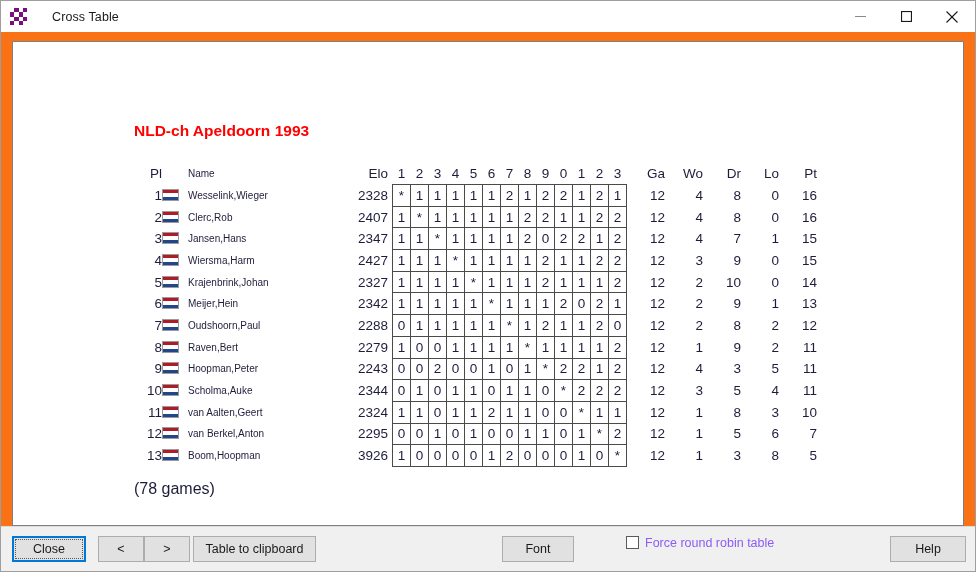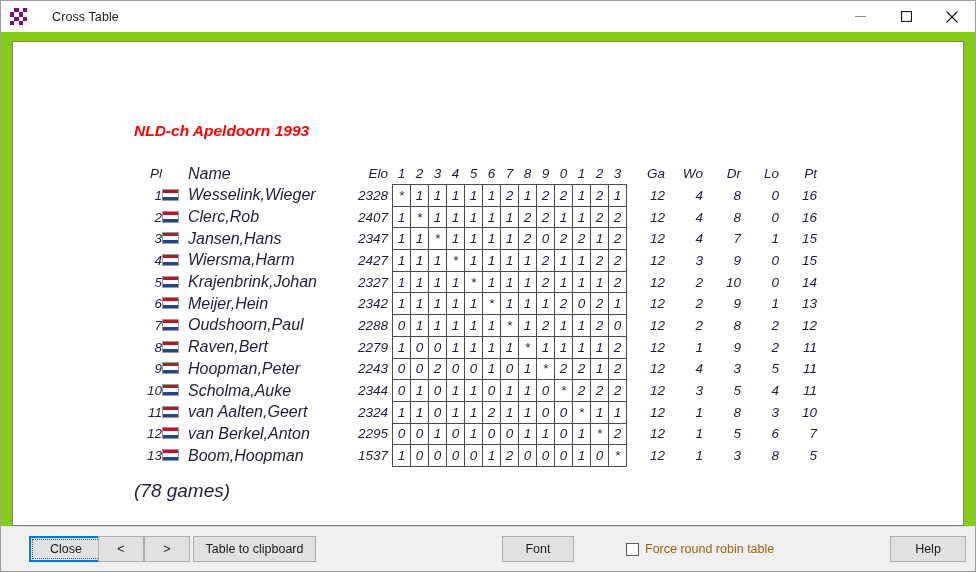--- a/index.html
+++ b/index.html
@@ -67,23 +67,22 @@
     background: transparent;
     border: none;
     padding: 0;
   }
   .win-btn svg { display:block; }
 
   
   #content-area {
     flex: 1 1 auto;
     position: relative;
-    background: #84cc16;
+    background: #f97316;
     padding: 14px;
-    font-style: italic;
   }
   #table-panel {
     position: absolute;
     left: 11px;
     top: 9px;
     right: 11px;
     bottom: 0px;
     background: #ffffff;
     border: 1px solid #808080;
     box-sizing: border-box;
@@ -138,21 +137,21 @@
     background: linear-gradient(to bottom,
        #ae1c28 0%, #ae1c28 33.3%,
        #ffffff 33.3%, #ffffff 66.6%,
        #21468b 66.6%, #21468b 100%);
     vertical-align: -1px;
   }
   .c-name {
     width: 156px;
     text-align: left;
     font-weight: bold;
-    font-size: 16px;
+    font-size: 10px;
     padding-right: 4px;
   }
   .c-elo {
     width: 44px;
     text-align: right;
     padding-right: 7px;
   }
   .c-pad { width: 4px; }
 
   
@@ -176,21 +175,21 @@
     text-align: right;
     padding-left: 6px;
     font-size: 13.5px;
   }
   .ga-col { padding-left: 12px; }
 
   #games-count {
     position: absolute;
     left: 121px;
     top: 438px;
-    font-size: 19px;
+    font-size: 16px;
     color: #1d1d3a;
   }
 
   
   #toolbar {
     flex: none;
     height: 44px;
     background: #f0f0f0;
     position: relative;
     border-top: 1px solid #dcdcdc;
@@ -205,21 +204,21 @@
     font-family: "Liberation Sans", sans-serif;
     font-size: 12.5px;
     color: #1a1a1a;
     padding: 0;
     display: flex;
     align-items: center;
     justify-content: center;
     cursor: default;
   }
   #btn-close {
-    left: 28px;
+    left: 11px;
     width: 74px;
     border: 2px solid #0078d7;
     background: #e1e1e1;
     position: absolute;
   }
   #btn-close .inner {
     position: absolute;
     left: 1px; right: 1px; top: 1px; bottom: 1px;
     border: 1px dotted #5a5a5a;
     pointer-events: none;
@@ -248,23 +247,23 @@
     top: 50%;
     transform: translateY(-50%);
   }
   #btn-font { left: 501px; width: 72px; }
   #chk-wrap {
     position: absolute;
     left: 585px;
     top: 9px;
     height: 26px;
     display: flex;
-    align-items: center;
+    align-items: flex-start;
     font-size: 12.5px;
-    color: #a16207;
+    color: #8b5cf6;
     padding-left: 40px;
   }
   #chk-box {
     width: 13px; height: 13px;
     border: 1px solid #5a5a5a;
     background: #ffffff;
     box-sizing: border-box;
     margin-right: 6px;
     flex: none;
   }
@@ -639,21 +638,21 @@
               <td class="stat-cell ga-col">12</td>
               <td class="stat-cell">1</td>
               <td class="stat-cell">5</td>
               <td class="stat-cell">6</td>
               <td class="stat-cell">7</td>
             </tr>
             <tr class="r-body">
               <td class="c-pl">13</td>
               <td class="c-flag"><span class="flag"></span></td>
               <td class="c-name">Boom,Hoopman</td>
-              <td class="c-elo">1537</td>
+              <td class="c-elo">3926</td>
               <td class="c-pad"></td>
               <td class="grid-cell">1</td>
               <td class="grid-cell">0</td>
               <td class="grid-cell">0</td>
               <td class="grid-cell">0</td>
               <td class="grid-cell">0</td>
               <td class="grid-cell">1</td>
               <td class="grid-cell">2</td>
               <td class="grid-cell">0</td>
               <td class="grid-cell">0</td>

